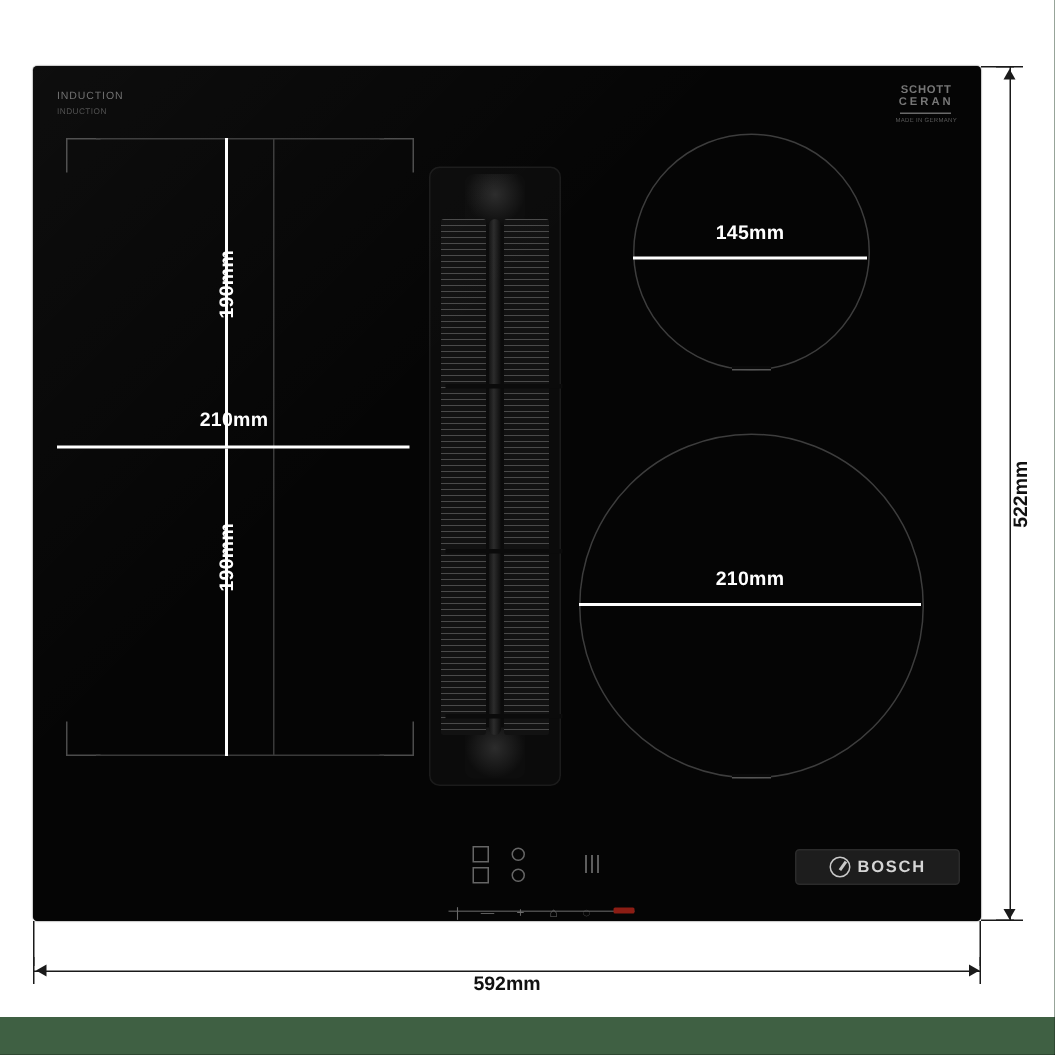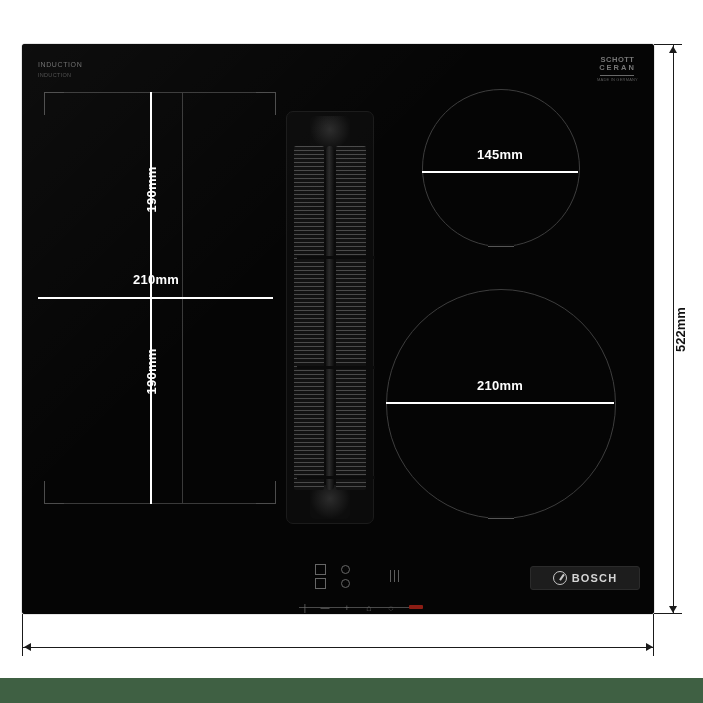--- a/index.html
+++ b/index.html
@@ -481,17 +481,18 @@
   <div class="dim-text vert" style="left:664px; top:322px; width:60px; margin-left:-14px; text-align:center;">522mm</div>
 
   <div class="dim-line" style="left:654px; top:44px; width:22px; height:1px;"></div>
   <div class="dim-line" style="left:654px; top:613px; width:22px; height:1px;"></div>
 
   <div class="dim-line" style="left:22px; top:647px; width:632px; height:1px;"></div>
   <div class="dim-tick" style="left:22px; top:638px; width:1px; height:18px;"></div>
   <div class="dim-tick" style="left:653px; top:638px; width:1px; height:18px;"></div>
   <div class="arrow" style="left:24px; top:643px; border-top:4px solid transparent; border-bottom:4px solid transparent; border-right:7px solid #1a1a1a;"></div>
   <div class="arrow" style="left:646px; top:643px; border-top:4px solid transparent; border-bottom:4px solid transparent; border-left:7px solid #1a1a1a;"></div>
+  <div class="dim-text" style="left:272px; top:648px; width:132px; text-align:center;">592mm</div>
 
   <div class="dim-line" style="left:22px; top:614px; width:1px; height:30px;"></div>
   <div class="dim-line" style="left:653px; top:614px; width:1px; height:30px;"></div>
 
 </div>
 
 </body></html>

